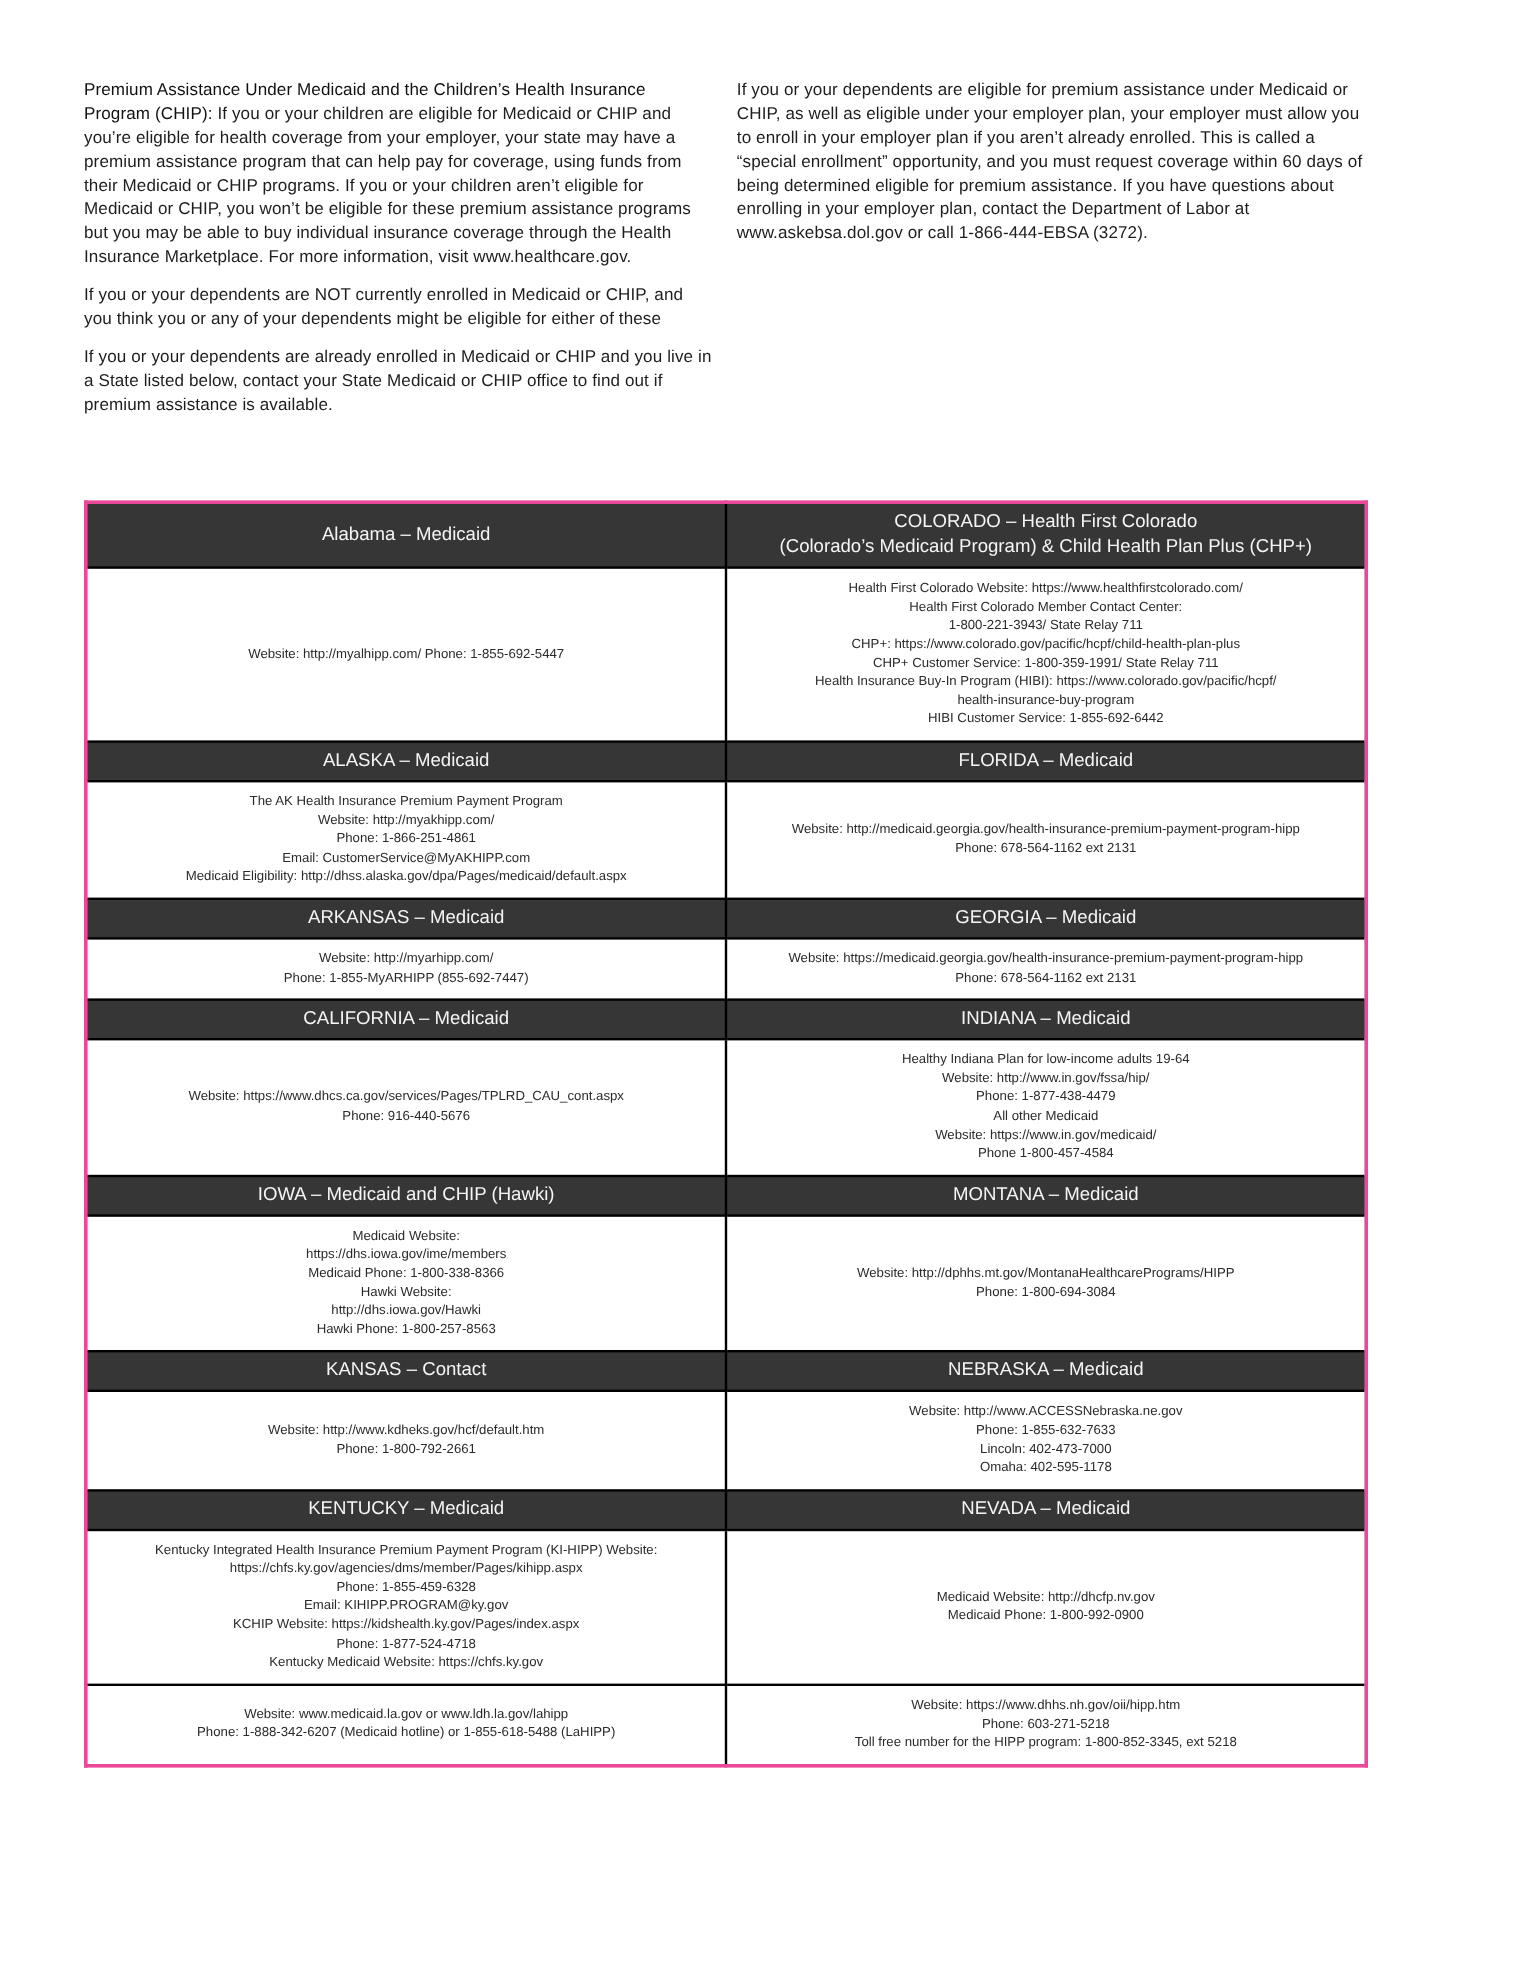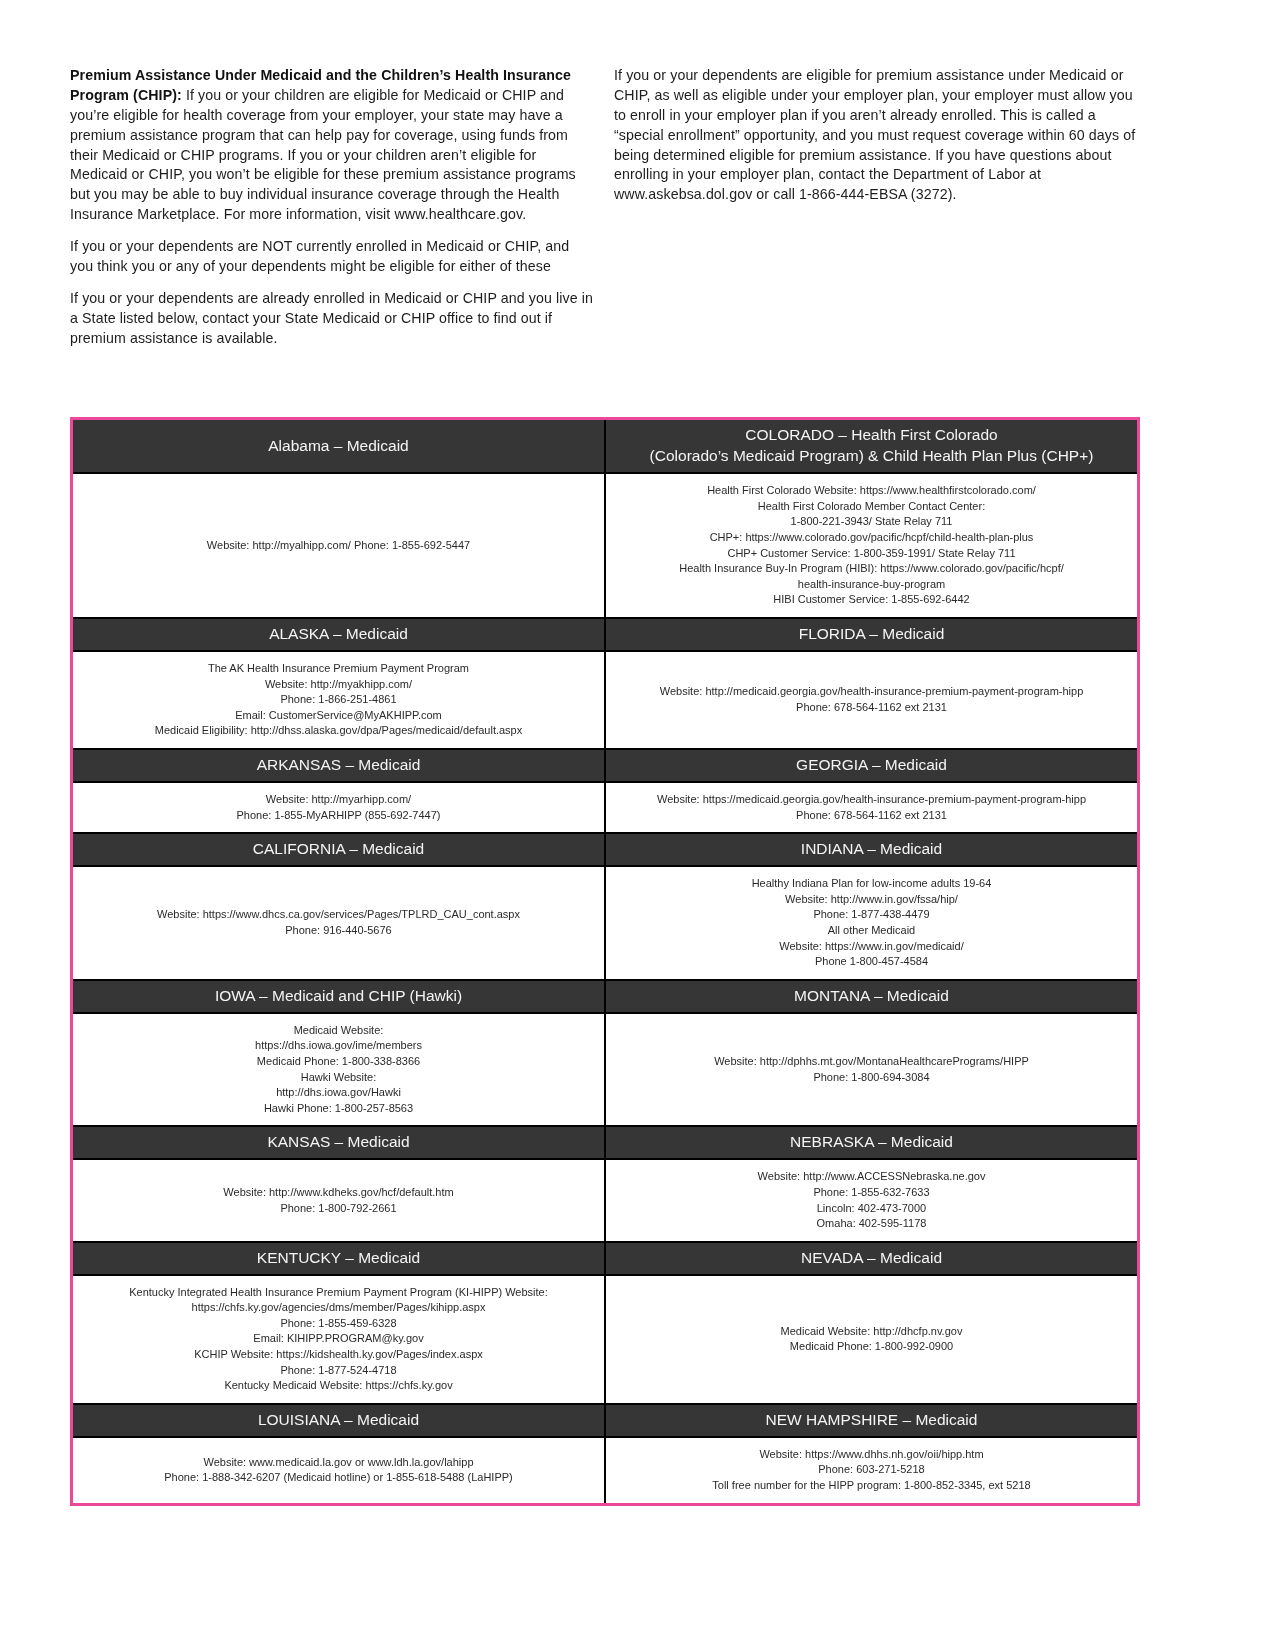--- a/index.html
+++ b/index.html
@@ -14,21 +14,21 @@
   
   .intro {
     display: grid;
     grid-template-columns: 1fr 1fr;
     column-gap: 18px;
     font-size: 14.2px;
     line-height: 1.4;
     letter-spacing: 0.1px;
   }
   .intro p { margin: 0 0 12px 0; }
-  .intro strong { font-weight: bold; color: #111; }
+  .intro strong { font-weight: normal; color: #111; }
 
   
   table.states {
     width: 100%;
     border-collapse: collapse;
     margin-top: 57px;
     border: 3px solid #ec4899;
   }
   table.states th, table.states td {
     width: 50%;
@@ -176,21 +176,21 @@
             <div>Hawki Phone: 1-800-257-8563</div>
           </td>
         <td>
             <div>Website: http://dphhs.mt.gov/MontanaHealthcarePrograms/HIPP</div>
             <div>Phone: 1-800-694-3084</div>
           </td>
       </tr>
 
       <tr>
         <th>
-            <div>KANSAS – Medicaid</div>
+            <div>KANSAS – Contact</div>
           </th>
         <th>
             <div>NEBRASKA – Medicaid</div>
           </th>
       </tr>
       <tr>
         <td>
             <div>Website:  http://www.kdheks.gov/hcf/default.htm</div>
             <div>Phone:  1-800-792-2661</div>
           </td>
@@ -220,28 +220,20 @@
             <div>Phone: 1-877-524-4718</div>
             <div>Kentucky Medicaid Website: https://chfs.ky.gov</div>
           </td>
         <td>
             <div>Medicaid Website:  http://dhcfp.nv.gov</div>
             <div>Medicaid Phone:  1-800-992-0900</div>
           </td>
       </tr>
 
       <tr>
-        <th>
-            <div>LOUISIANA – Medicaid</div>
-          </th>
-        <th>
-            <div>NEW HAMPSHIRE – Medicaid</div>
-          </th>
-      </tr>
-      <tr>
         <td>
             <div>Website: www.medicaid.la.gov or www.ldh.la.gov/lahipp</div>
             <div>Phone: 1-888-342-6207 (Medicaid hotline) or 1-855-618-5488 (LaHIPP)</div>
           </td>
         <td>
             <div>Website: https://www.dhhs.nh.gov/oii/hipp.htm</div>
             <div>Phone: 603-271-5218</div>
             <div>Toll free number for the HIPP program: 1-800-852-3345, ext 5218</div>
           </td>
       </tr>

